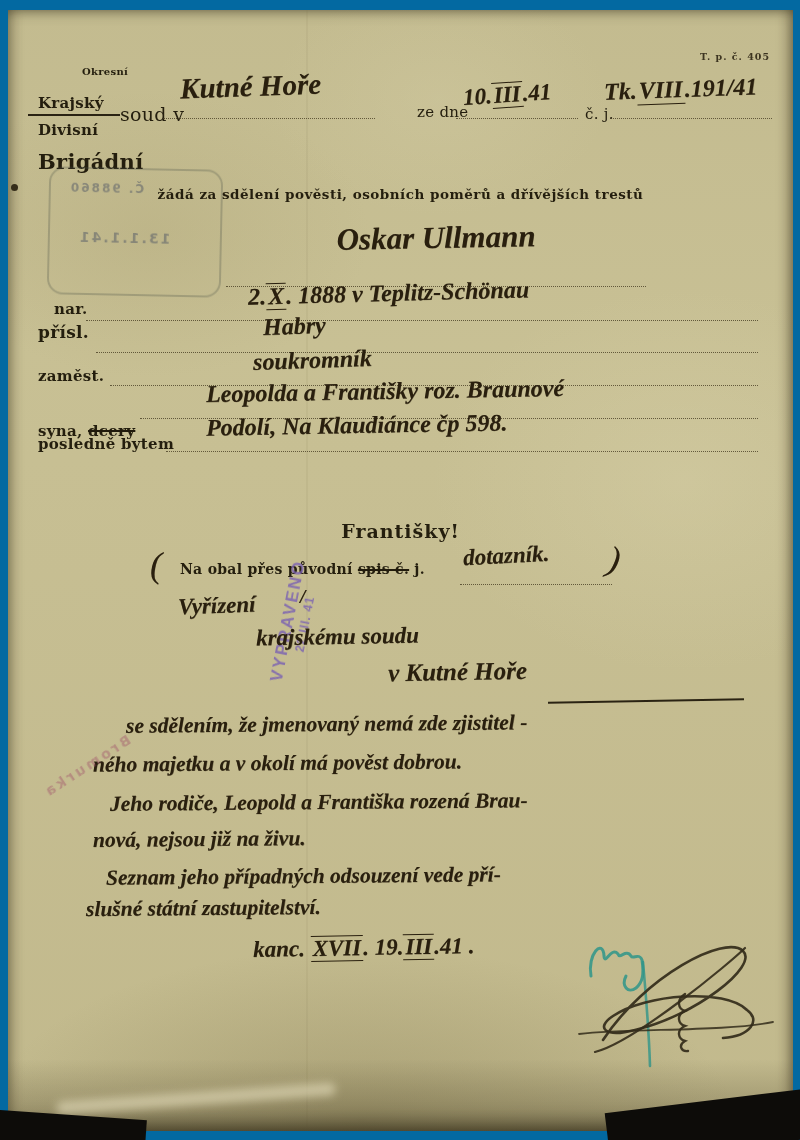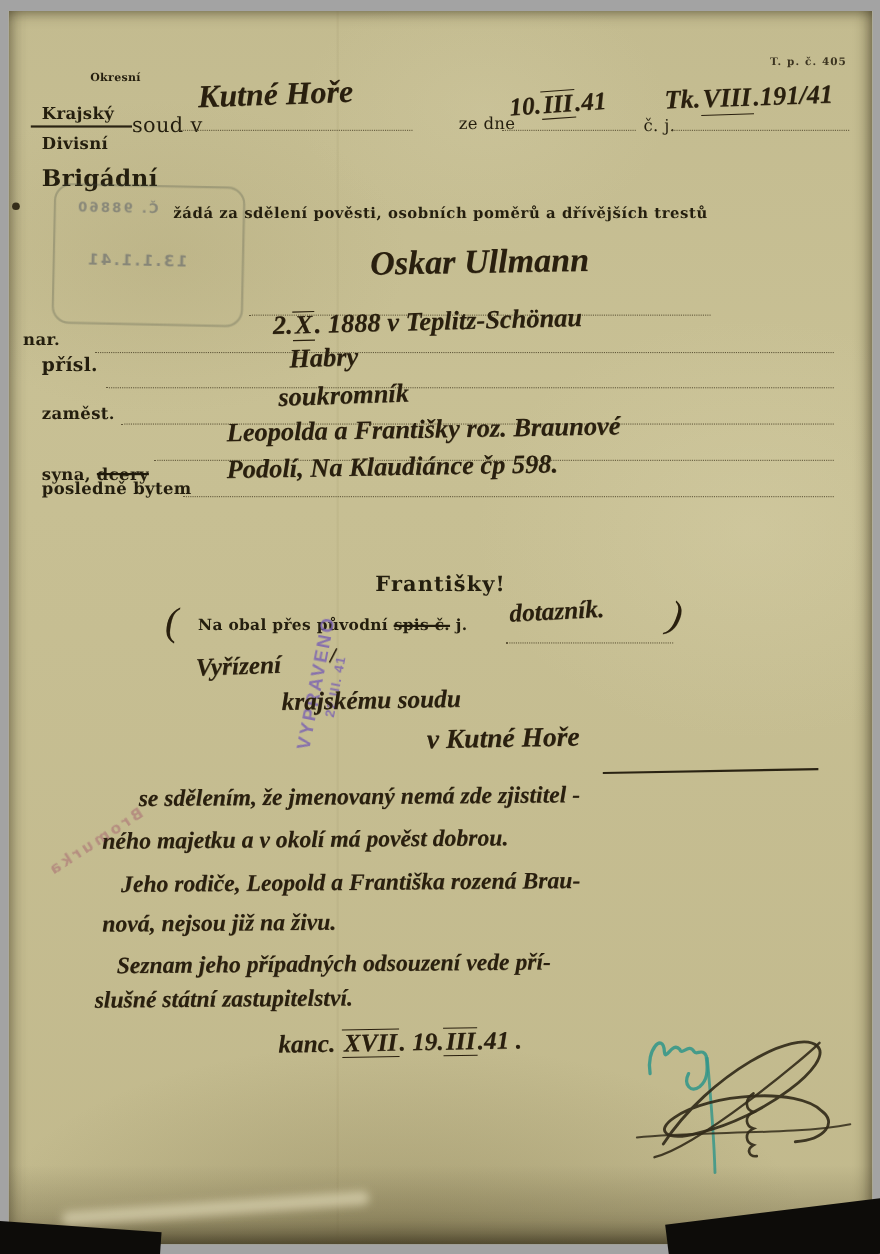--- a/index.html
+++ b/index.html
@@ -1,16 +1,16 @@
 <!DOCTYPE html>
 <html><head>
 <meta charset="utf-8">
 <style>
   html,body{margin:0;padding:0;background:#000;}
-  .scan{position:relative;width:800px;height:1140px;background:#a3a3a3;overflow:hidden;
+  .scan{position:relative;width:800px;height:1140px;background:#0369a1;overflow:hidden;
         font-family:"DejaVu Serif",serif;}
   .paper{position:absolute;left:8px;top:10px;width:785px;height:1121px;
     background-color:#c7bf93;
     background-image:
       radial-gradient(ellipse 340px 220px at 18% 20%, rgba(168,158,112,0.28), transparent 65%),
       radial-gradient(ellipse 420px 320px at 86% 42%, rgba(219,212,173,0.35), transparent 60%),
       radial-gradient(ellipse 260px 180px at 55% 8%,  rgba(214,207,168,0.30), transparent 65%),
       radial-gradient(ellipse 520px 240px at 45% 99%, rgba(116,105,66,0.33), transparent 72%),
       linear-gradient(180deg, rgba(186,178,135,0.30), rgba(206,199,156,0.12) 30%, rgba(178,168,122,0.22) 92%);
     box-shadow: inset -9px 0 14px -7px rgba(45,38,20,.55),
@@ -85,21 +85,21 @@
     <div class="print" style="left:0;top:176px;width:785px;text-align:center;font-size:13.5px;letter-spacing:.5px;">žádá za sdělení pověsti, osobních poměrů a dřívějších trestů</div>
 
     <div class="bleed-stamp">
       <div class="bleed-text" style="left:18px;top:12px;font-size:12px;">Č. 98860</div>
       <div class="bleed-text" style="left:28px;top:60px;font-size:14px;">13.1.1.41</div>
     </div>
 
     <div class="hw" style="left:218px;top:210px;width:420px;text-align:center;font-size:31px;transform:rotate(-1deg);">Oskar Ullmann</div>
     <div class="dotline" style="left:218px;top:250px;width:420px;height:26px;"></div>
 
-    <div class="print" style="left:13px;top:290px;font-size:15px;">nar.</div>
+    <div class="print" style="left:46px;top:290px;font-size:15px;">nar.</div>
     <div class="dotline" style="left:78px;top:282px;width:672px;height:28px;"></div>
     <div class="hw" style="left:240px;top:270px;font-size:24px;transform:rotate(-1.5deg);"><span>2.</span><span class="rn-ou">X</span><span>. 1888 v Teplitz-Schönau</span></div>
 
     <div class="print" style="left:30px;top:312px;font-size:17px;">přísl.</div>
     <div class="dotline" style="left:88px;top:316px;width:662px;height:26px;"></div>
     <div class="hw" style="left:255px;top:303px;font-size:24px;transform:rotate(-2deg);">Habry</div>
 
     <div class="print" style="left:30px;top:357px;font-size:15px;">zaměst.</div>
     <div class="dotline" style="left:102px;top:349px;width:648px;height:26px;"></div>
     <div class="hw" style="left:245px;top:337px;font-size:24px;transform:rotate(-2deg);">soukromník</div>

